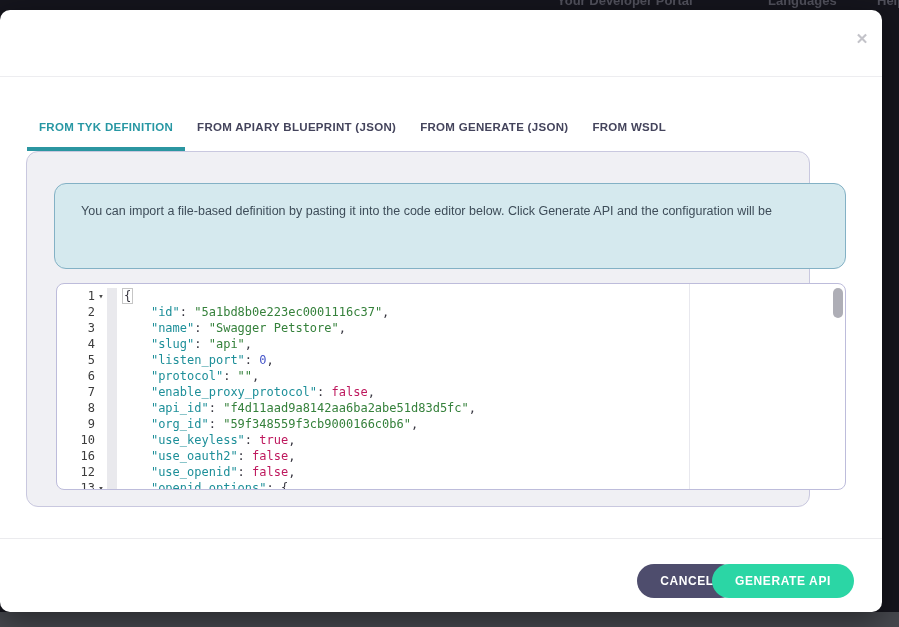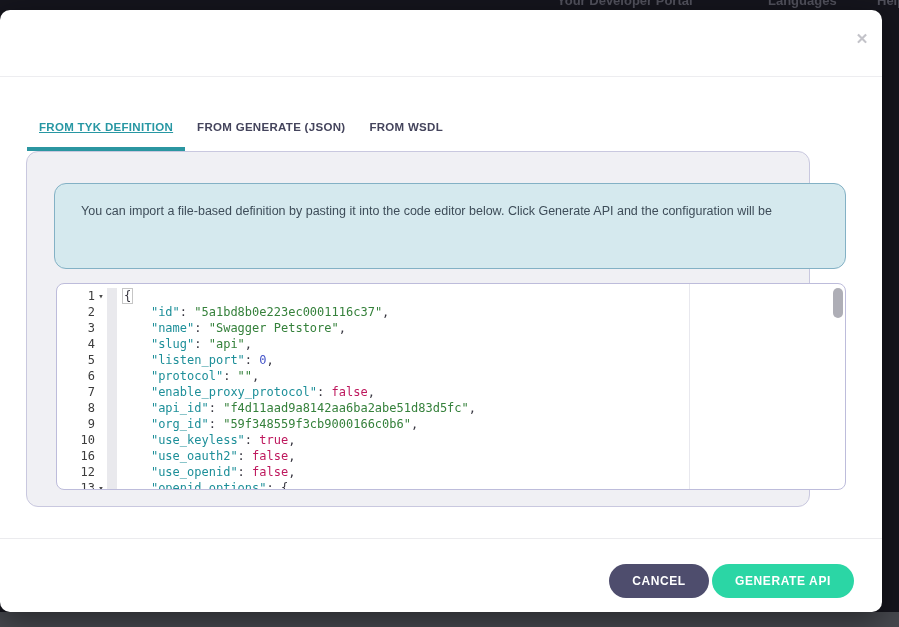--- a/index.html
+++ b/index.html
@@ -19,21 +19,21 @@
            border-radius:10px; box-shadow:0 8px 30px rgba(0,0,0,.45); }
   .modal-title { position:absolute; left:25px; top:20px; font-size:17px; font-weight:bold; color:#403e63; }
   .close-x { position:absolute; left:851px; top:18px; width:22px; height:22px; font-size:15px; font-weight:bold;
              color:#c3c3c9; text-align:center; line-height:22px; cursor:pointer; }
   .header-sep { position:absolute; left:0; top:66px; width:882px; height:1px; background:#ededf0; }
 
   
   .tabs { position:absolute; left:27px; top:96px; height:45px; display:flex; }
   .tab { position:relative; padding:15px 12px 0 12px; height:45px; font-size:11.5px; font-weight:bold;
          letter-spacing:.3px; color:#44445c; cursor:pointer; white-space:nowrap; }
-  .tab.active { color:#2797a3;text-decoration:underline; }
+  .tab.active { color:#2797a3; }
   .tab.active::after { content:""; position:absolute; left:0; right:0; bottom:0; height:4px; background:#2b96a1; }
 
   
   .panel { position:absolute; left:26px; top:141px; width:784px; height:356px;
            background:#f0f0f4; border:1px solid #c9c8df; border-radius:12px; }
 
   .info-box { position:absolute; left:27px; top:31px; width:792px; min-height:86px;
               background:#d5e9ee; border:1px solid #83b1c5; border-radius:12px;
               padding:17px 26px; color:#3e4d59; font-size:12.5px; line-height:20px; }
 
@@ -54,39 +54,40 @@
   .tk-s  { color:#35813b; }
   .tk-n  { color:#4353c8; }
   .tk-b  { color:#be185d; }
   .ruler { position:absolute; left:632px; top:0; bottom:0; width:1px; background:#e8e8ee; }
   .scroll-thumb { position:absolute; right:2px; top:4px; width:10px; height:30px; background:#aeaeb6; border-radius:5px; }
 
   
   .footer-sep { position:absolute; left:0; top:528px; width:882px; height:1px; background:#ebebee; }
   .btn { position:absolute; top:554px; height:34px; border:none; border-radius:17px; color:#ffffff;
          font-family:"Liberation Sans", sans-serif; font-size:12px; font-weight:bold; letter-spacing:.6px; cursor:pointer; }
-  .btn.cancel   { left:609px; width:100px; background:#4e4d6d;text-align:center; }
+  .btn.cancel   { left:637px; width:100px; background:#4e4d6d;text-align:center; }
   .btn.generate { left:712px; width:142px; background:#2bd6a5; }
 </style>
 </head>
 <body>
 
 <div class="bg-nav" id="bg-nav">
     <span>Your Developer Portal</span>
     <span>Languages</span>
     <span>Help</span>
   </div>
 <div class="bg-bottom"></div>
 
 <div class="modal">
   <div class="close-x">✕</div>
   <div class="header-sep"></div>
 
   <div class="tabs" id="tabs">
       <div class="tab active">FROM TYK DEFINITION</div>
+      <div class="tab">FROM APIARY BLUEPRINT (JSON)</div>
       <div class="tab">FROM GENERATE (JSON)</div>
       <div class="tab">FROM WSDL</div>
     </div>
 
   <div class="panel">
     <div class="info-box" id="info-box">
         <div>You can import a file-based definition by pasting it into the code editor below. Click Generate API and the configuration will be</div>
       </div>
 
     <div class="editor">

